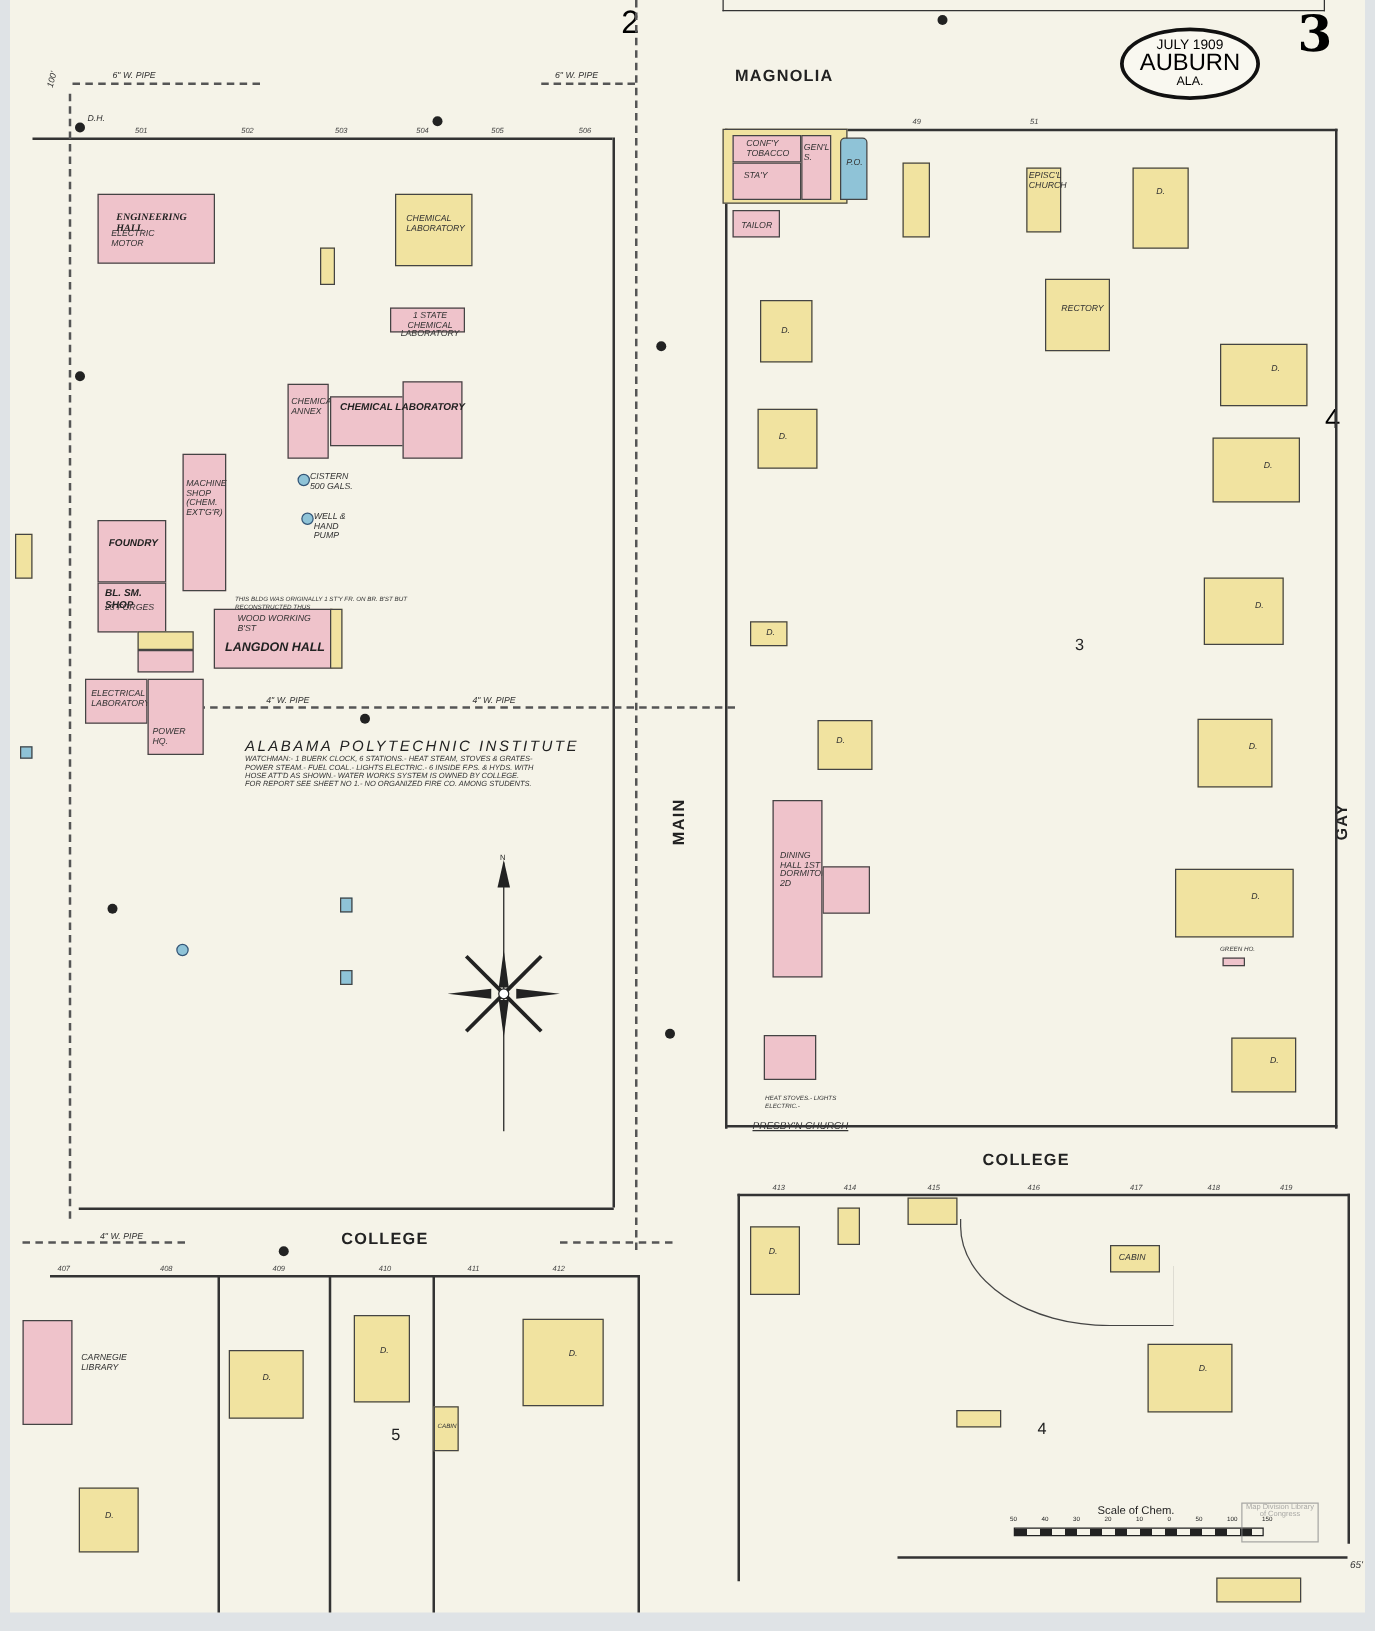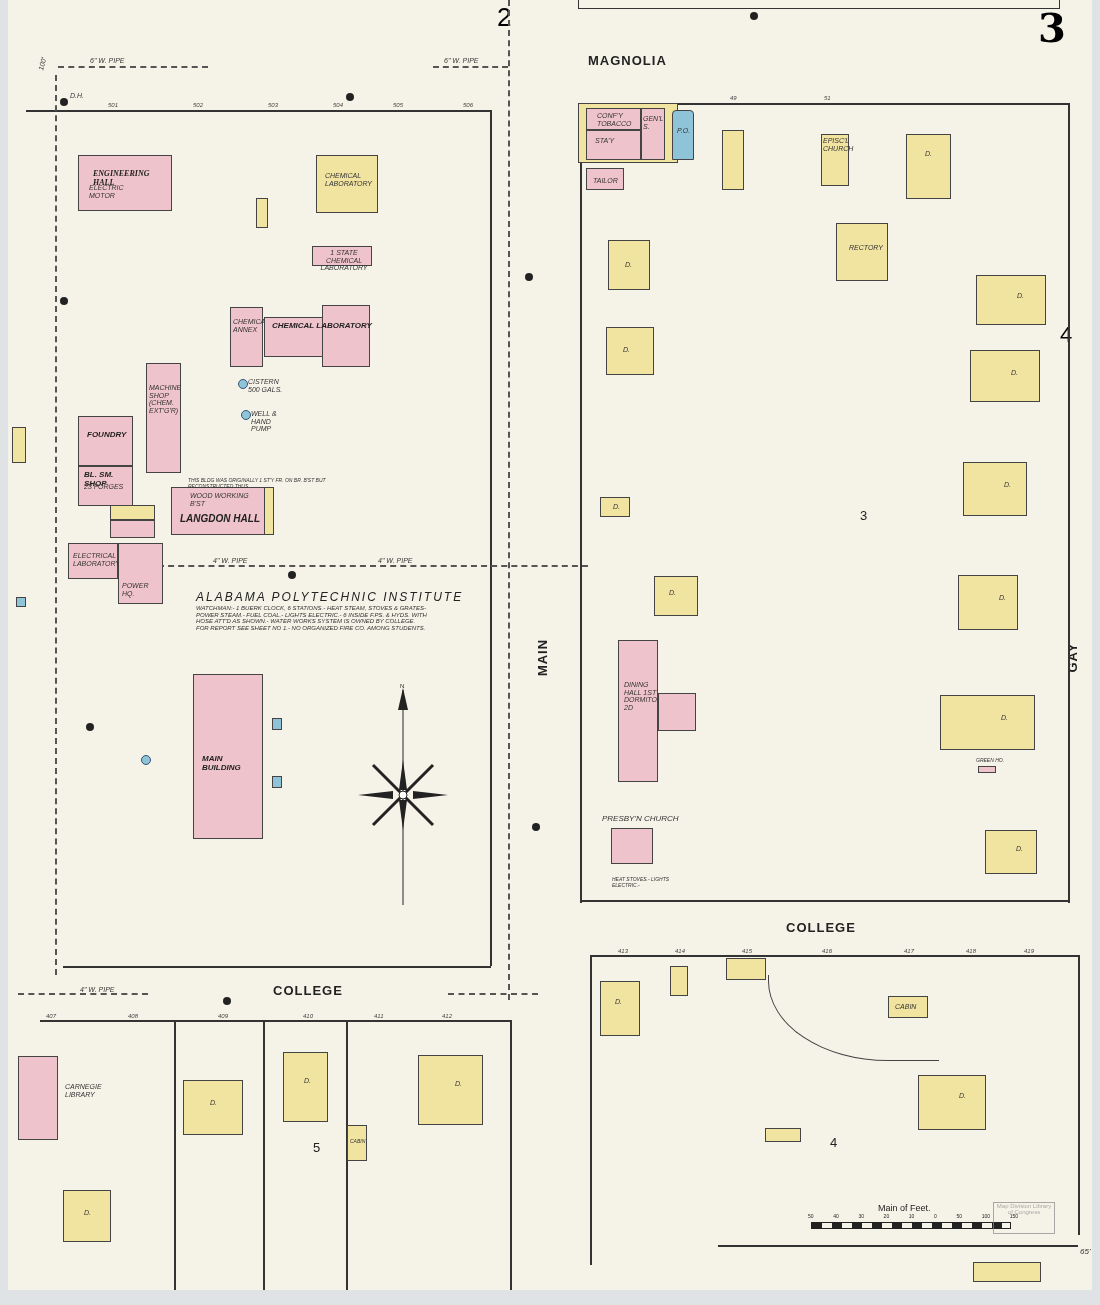--- a/index.html
+++ b/index.html
@@ -20,20 +20,25 @@
   .hydrant{position:absolute;width:8px;height:8px;border-radius:50%;background:#222;}
   .well{position:absolute;width:8px;height:8px;border-radius:50%;background:#8fc3d7;border:1px solid #357;}
   .blocknum{position:absolute;font-size:13px;color:#222;}
   .d{position:absolute;font-size:7px;font-style:italic;color:#333;}
 </style>
 </head>
 <body>
 
 <div class="sheet">
 
+  <div class="abs" style="left:888px;top:22px;width:106px;height:52px;border:3px solid #111;border-radius:50%;text-align:center;background:#f9f8f0;">
+    <div style="font-size:11px;margin-top:5px;text-transform:uppercase;">July 1909</div>
+    <div style="font-size:19px;line-height:18px;text-transform:uppercase;">Auburn</div>
+    <div style="font-size:10px;text-transform:uppercase;">Ala.</div>
+  </div>
   <div class="abs" style="left:1030px;top:4px;font-size:40px;font-weight:bold;font-family:'DejaVu Serif',serif;">3</div>
   <div class="abs" style="left:489px;top:2px;font-size:26px;">2</div>
   <div class="abs" style="left:1052px;top:322px;font-size:22px;">4</div>
   <div class="abs" style="left:570px;top:0;width:480px;height:8px;border:1.5px solid #333;border-top:none;"></div>
 
   <div class="street" style="left:580px;top:53px;">MAGNOLIA</div>
   <div class="street" style="left:516px;top:650px;transform:rotate(-90deg);">MAIN</div>
   <div class="street" style="left:265px;top:983px;">COLLEGE</div>
   <div class="street" style="left:778px;top:920px;">COLLEGE</div>
   <div class="street" style="left:1050px;top:650px;transform:rotate(-90deg);">GAY</div>
@@ -121,23 +126,20 @@
   </div>
 
   <div class="abs" style="left:188px;top:590px;font-style:italic;font-size:12px;letter-spacing:2px;text-transform:uppercase;color:#222;">Alabama Polytechnic Institute</div>
   <div class="abs" style="left:188px;top:605px;width:250px;">
     <div class="label" style="position:relative;font-size:6px;">Watchman:- 1 Buerk Clock, 6 Stations.- Heat Steam, Stoves &amp; Grates-</div>
     <div class="label" style="position:relative;font-size:6px;">Power Steam.- Fuel Coal.- Lights Electric.- 6 Inside F.Ps. &amp; Hyds. with</div>
     <div class="label" style="position:relative;font-size:6px;">Hose att'd as Shown.- Water Works System is owned by College.</div>
     <div class="label" style="position:relative;font-size:6px;">For Report See Sheet No 1.- No Organized Fire Co. among Students.</div>
   </div>
 
-  <div class="bldg pink" style="left:185px;top:674px;width:70px;height:165px;">
-    <div class="blabel" style="left:8px;top:80px;">Main Building</div>
-  </div>
   <div class="bldg blue" style="left:264px;top:718px;width:10px;height:12px;"></div>
   <div class="bldg blue" style="left:264px;top:776px;width:10px;height:12px;"></div>
   <div class="well" style="left:133px;top:755px;"></div>
 
   <svg class="abs" style="left:345px;top:680px;" width="110" height="230" viewBox="0 0 110 230">
     <line x1="50" y1="10" x2="50" y2="225" stroke="#222" stroke-width="1"></line>
     <polygon points="50,8 45,30 55,30" fill="#222"></polygon>
     <polygon points="50,80 46,110 54,110" fill="#222"></polygon>
     <polygon points="50,150 46,120 54,120" fill="#222"></polygon>
     <polygon points="5,115 40,111 40,119" fill="#222"></polygon>
@@ -213,21 +215,21 @@
       <span class="d" style="left:14px;top:12px;">D.</span>
     </div>
   <div class="bldg pink" style="left:970px;top:766px;width:18px;height:7px;"></div>
   <div class="label" style="left:968px;top:758px;font-size:5px;">Green Ho.</div>
 
   <div class="bldg pink" style="left:610px;top:640px;width:40px;height:142px;">
     <div class="label" style="left:5px;top:40px;width:34px;">Dining Hall 1st Dormitory 2d</div>
   </div>
   <div class="bldg pink" style="left:650px;top:693px;width:38px;height:38px;"></div>
   <div class="bldg pink" style="left:603px;top:828px;width:42px;height:36px;"></div>
-  <div class="label" style="left:594px;top:815px;font-size:8px;">Presby'n Church</div>
+  <div class="label" style="left:594px;top:897px;font-size:8px;text-decoration:underline;">Presby'n Church</div>
   <div class="label" style="left:604px;top:877px;width:60px;font-size:5px;">Heat Stoves.- Lights Electric.-</div>
 
   <div class="blocknum" style="left:852px;top:508px;">3</div>
 
   <div class="line" style="left:582px;top:955px;width:490px;height:1.5px;"></div>
   <div class="line" style="left:582px;top:955px;width:1.5px;height:310px;"></div>
   <div class="line" style="left:1070px;top:955px;width:1.5px;height:280px;"></div>
   <div class="line" style="left:710px;top:1245px;width:360px;height:1.5px;"></div>
   <div class="num" style="left:610px;top:948px;">413</div>
   <div class="num" style="left:667px;top:948px;">414</div>
@@ -244,21 +246,21 @@
   <div class="bldg yellow" style="left:880px;top:996px;width:40px;height:22px;">
     <span class="d" style="left:6px;top:6px;text-transform:uppercase;">Cabin</span>
   </div>
   <div class="bldg yellow" style="left:910px;top:1075px;width:68px;height:55px;">
       <span class="d" style="left:40px;top:16px;">D.</span>
     </div>
   <div class="bldg yellow" style="left:757px;top:1128px;width:36px;height:14px;"></div>
   <div class="abs" style="left:760px;top:975px;width:170px;height:85px;border-left:1.5px solid #444;border-bottom:1.5px solid #444;border-bottom-left-radius:120px 80px;"></div>
   <div class="blocknum" style="left:822px;top:1135px;">4</div>
 
-  <div class="abs" style="left:870px;top:1203px;font-size:9px;color:#222;">Main of Feet.</div>
+  <div class="abs" style="left:870px;top:1203px;font-size:9px;color:#222;">Scale of Chem.</div>
   <div class="abs" style="left:803px;top:1222px;width:198px;height:5px;border:1px solid #222;background:repeating-linear-gradient(90deg,#222 0 10px,#f5f3e8 10px 20px);"></div>
   <div class="abs" style="left:800px;top:1213px;width:210px;font-size:5px;color:#222;display:flex;justify-content:space-between;">
     <span>50</span>
     <span>40</span>
     <span>30</span>
     <span>20</span>
     <span>10</span>
     <span>0</span>
     <span>50</span>
     <span>100</span>

